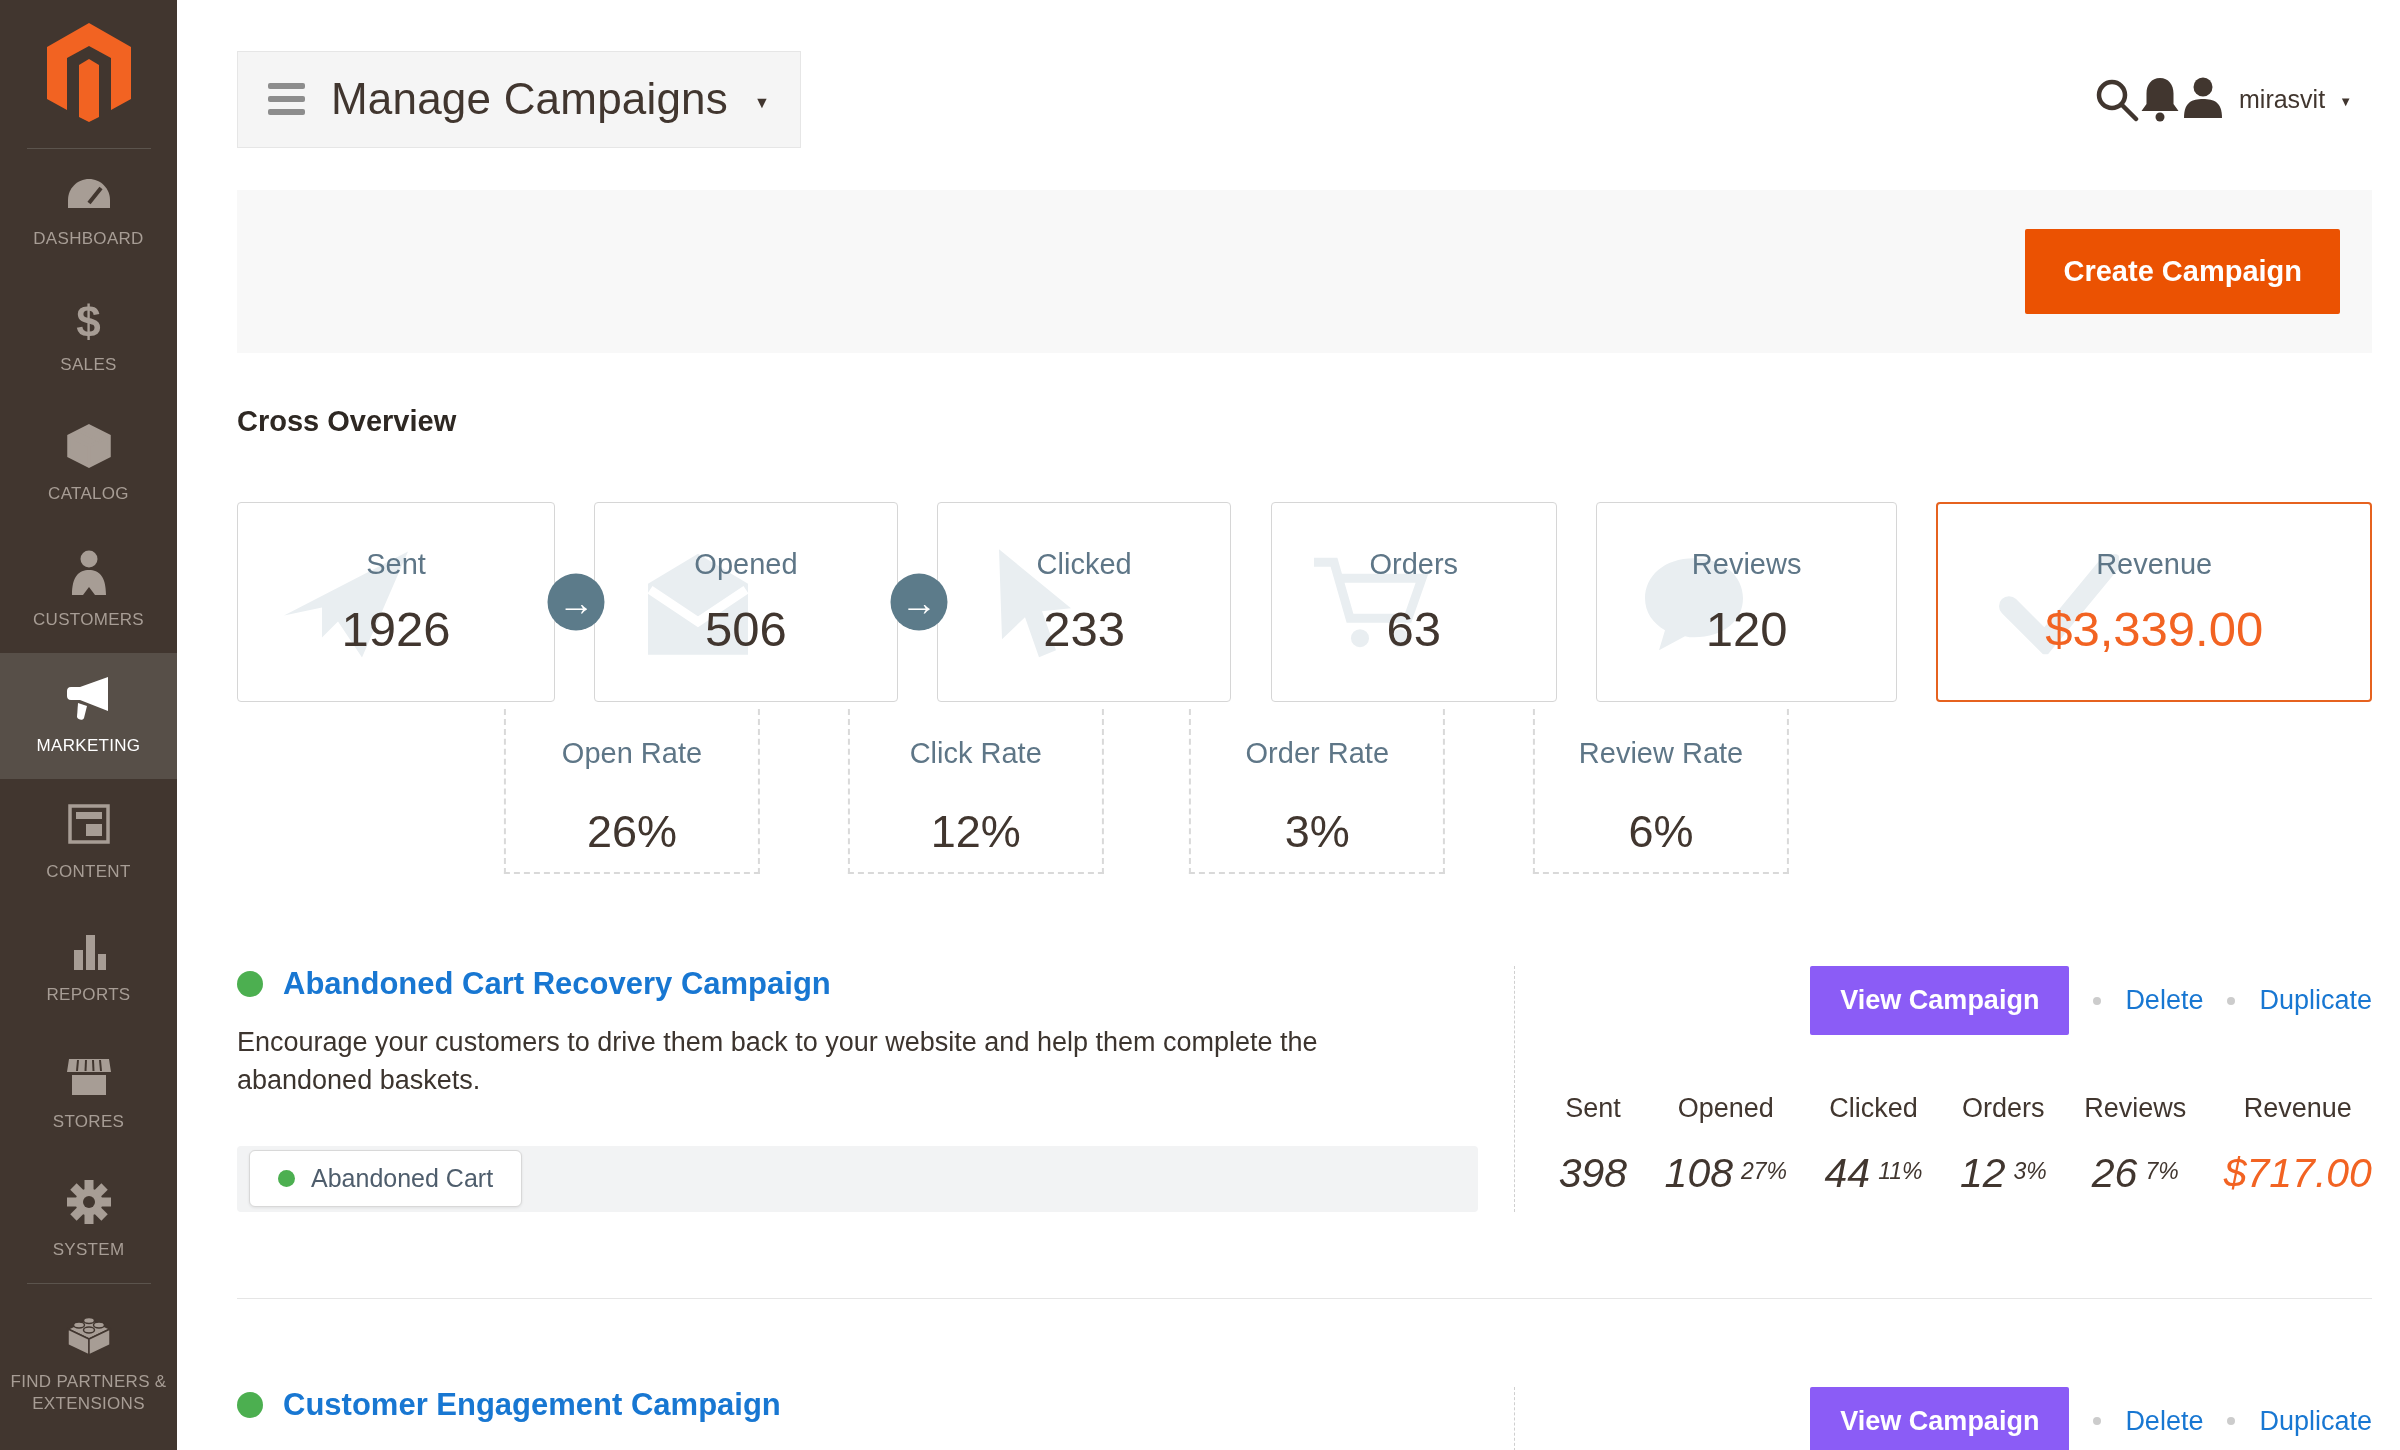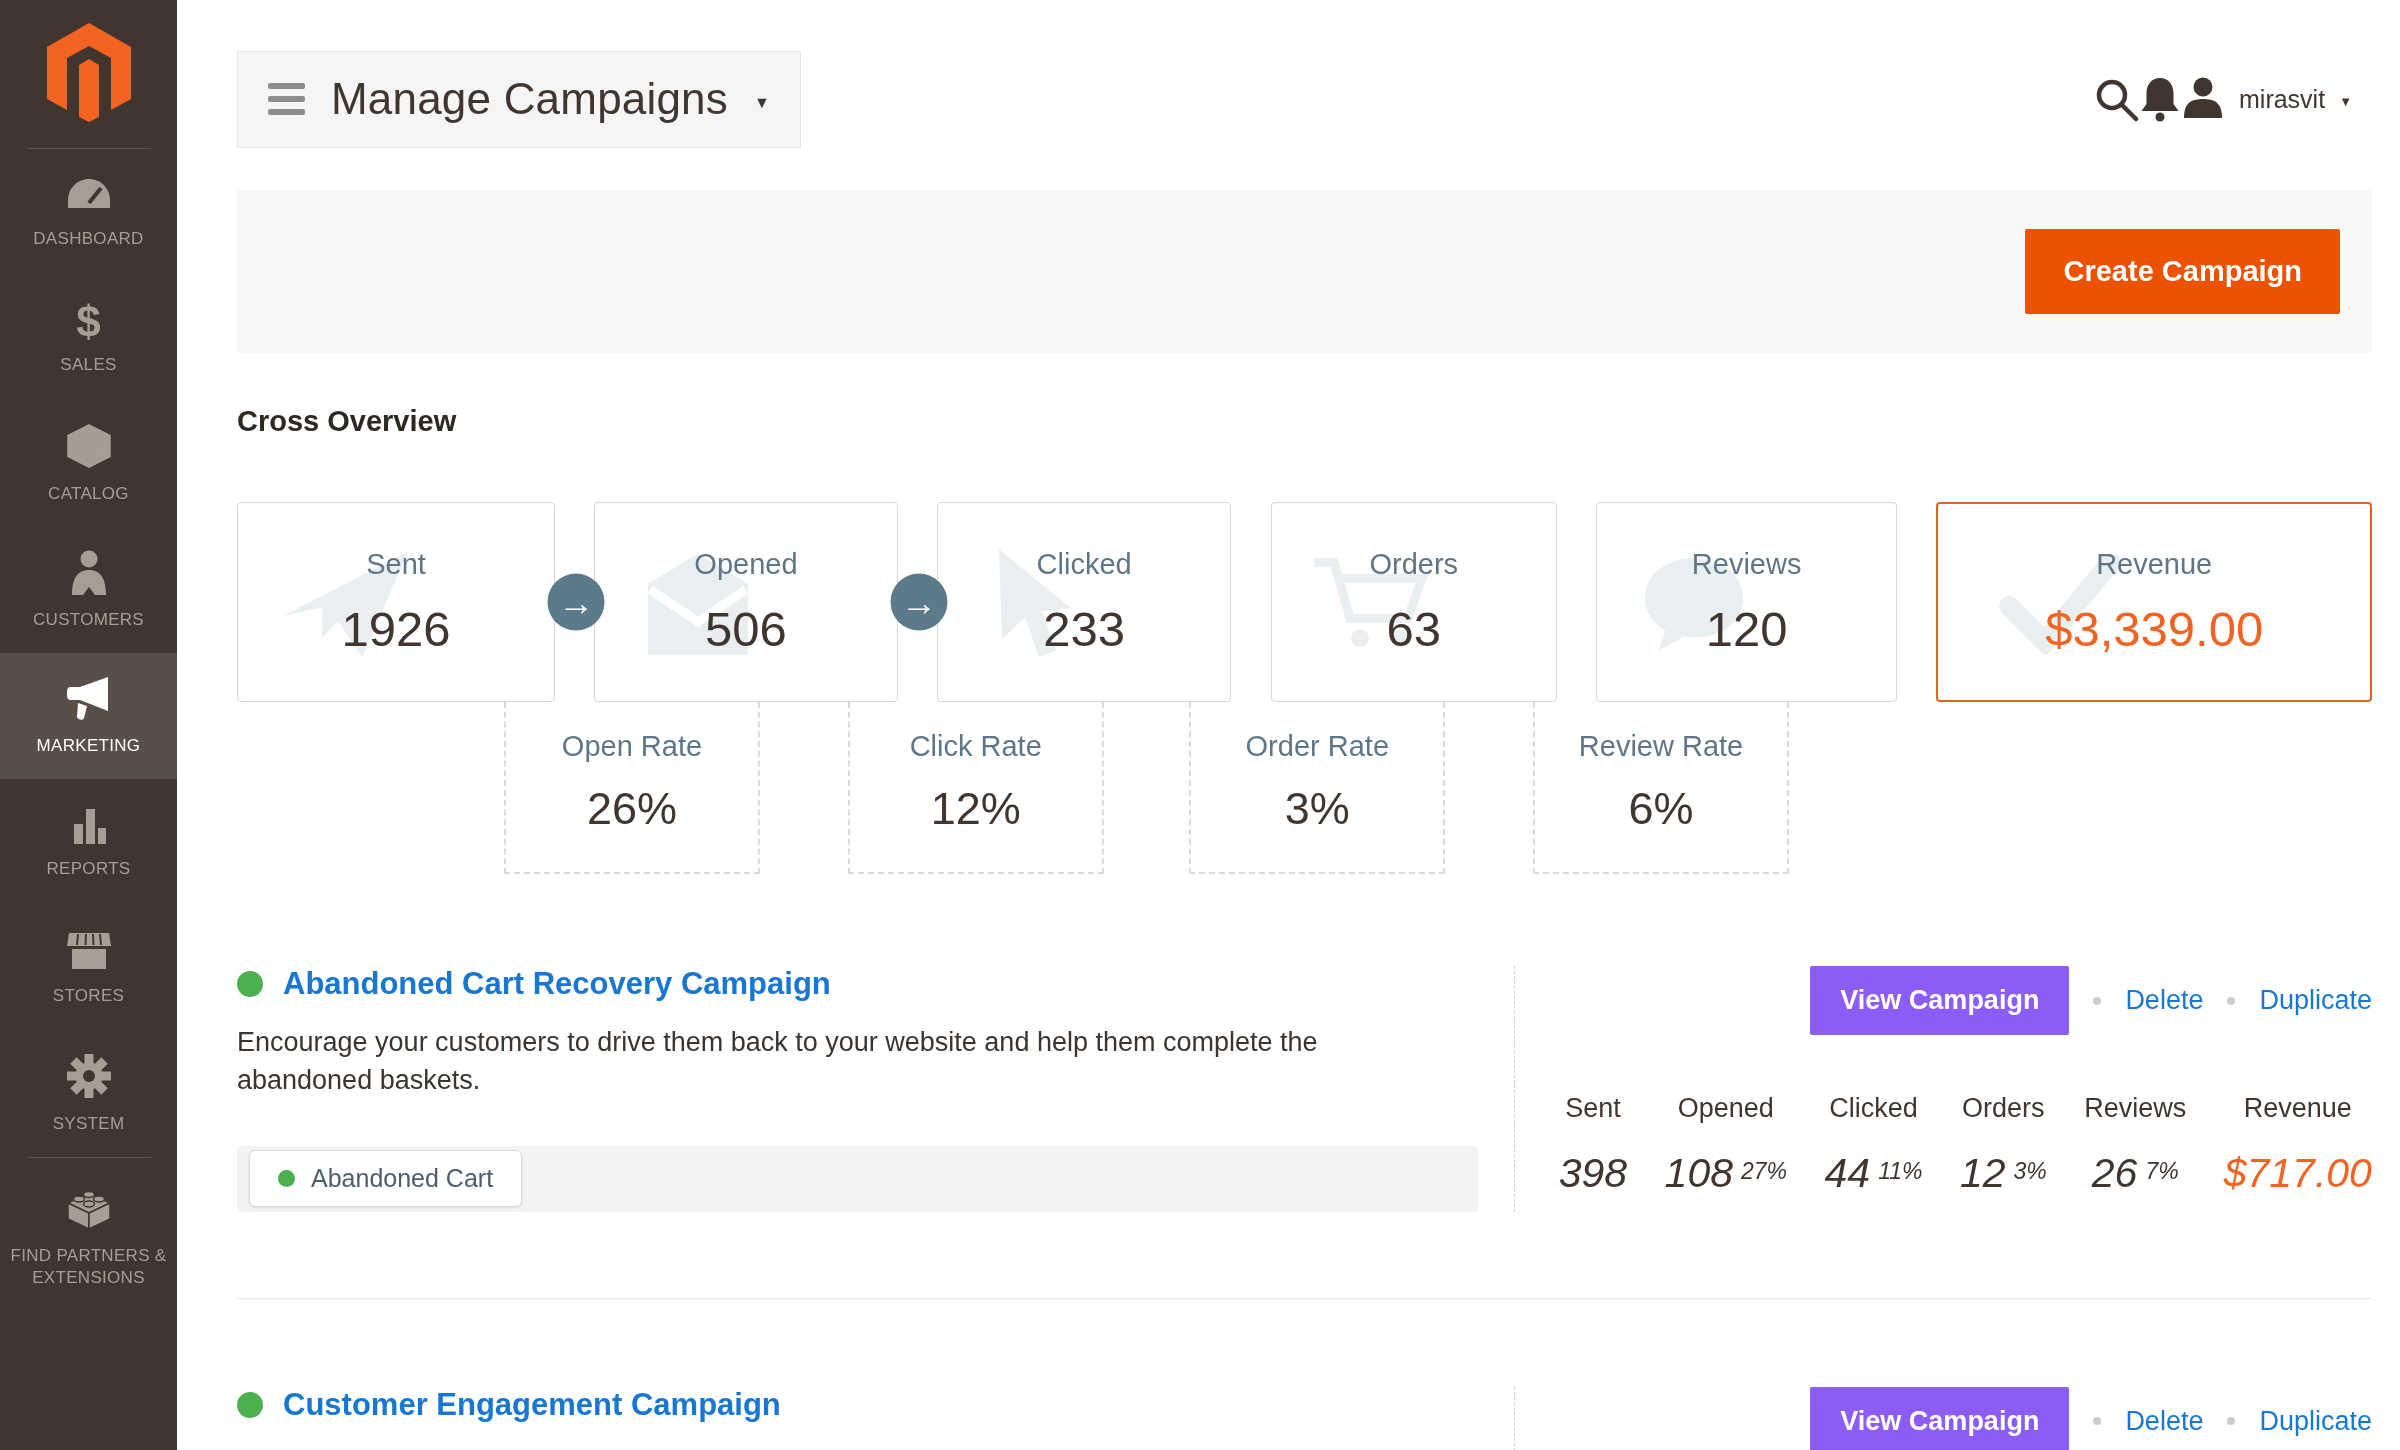--- a/index.html
+++ b/index.html
@@ -51,22 +51,22 @@
   .stat-card .card-label { font-size:29px; color:#5e7687; position:relative; z-index:1; }
   .stat-card .card-value { font-size:49px; color:#41362f; position:relative; z-index:1; }
   .stat-card.highlight { border:2px solid #e6621f; }
   .stat-card.highlight .card-value { color:#f26322; }
   .watermark { position:absolute; left:14%; top:50%; transform:translateY(-46%); z-index:0; }
   .flow-arrow { position:absolute; top:100px; transform:translate(-50%,-50%); width:57px; height:57px; border-radius:50%;
     background:#5c7b8a; color:#fff; display:flex; align-items:center; justify-content:center; font-size:36px; font-weight:bold; z-index:2; }
   .flow-arrow.a1 { left:15.9%; } .flow-arrow.a2 { left:31.95%; }
 
   .rates-row { position:relative; height:172px; }
-  .rate-box { position:absolute; top:0; bottom:0; width:12%; transform:translateX(-50%);
-    border:2px dashed #d9d9d9; border-top:none; display:flex; flex-direction:column; align-items:center; padding-top:28px; gap:20px; }
+  .rate-box { position:absolute; top:7px; bottom:0; width:12%; transform:translateX(-50%);
+    border:2px dashed #d9d9d9; border-top:none; display:flex; flex-direction:column; align-items:center; padding-top:28px; gap:36px; }
   .rate-box.r1 { left:18.5%; } .rate-box.r2 { left:34.6%; } .rate-box.r3 { left:50.6%; } .rate-box.r4 { left:66.7%; }
   .rate-label { font-size:29px; color:#5e7687; }
   .rate-value { font-size:45px; color:#41362f; }
 
   
   .campaigns { margin-top:92px; }
   .campaign-row { display:flex; }
   .campaign-row.second { border-top:1px solid #e5e5e5; margin-top:86px; padding-top:88px; }
   .camp-left { width:59.8%; padding-right:36px; }
   .camp-right { width:40.2%; border-left:1px dashed #cfcfcf; padding-left:36px; }
@@ -146,20 +146,30 @@
   <div class="side-item active">
     <span>
       <svg width="50" height="46" viewBox="0 0 50 46">
         <path d="M44 2 V36 L16 25 H7 C4 25 3 23 3 21 V16 C3 14 4 12 7 12 H16 Z"></path>
         <path d="M14 28 L23 31 L20 43 C19 46 14 45 13 42 Z"></path>
       </svg>
     </span>
     <span class="side-label">MARKETING</span>
   </div>
 
+  <div class="side-item">
+    <span>
+      <svg width="46" height="46" viewBox="0 0 46 46">
+        <rect x="4" y="5" width="38" height="36" fill="none" stroke="#a79d95" stroke-width="3.5"></rect>
+        <rect x="10" y="11" width="26" height="7"></rect>
+        <rect x="20" y="23" width="16" height="12"></rect>
+      </svg>
+    </span>
+    <span class="side-label">CONTENT</span>
+  </div>
 
   <div class="side-item">
     <span>
       <svg width="40" height="40" viewBox="0 0 40 40">
         <rect x="5" y="20" width="9" height="20"></rect>
         <rect x="17" y="5" width="9" height="35"></rect>
         <rect x="29" y="24" width="8" height="16"></rect>
       </svg>
     </span>
     <span class="side-label">REPORTS</span>

